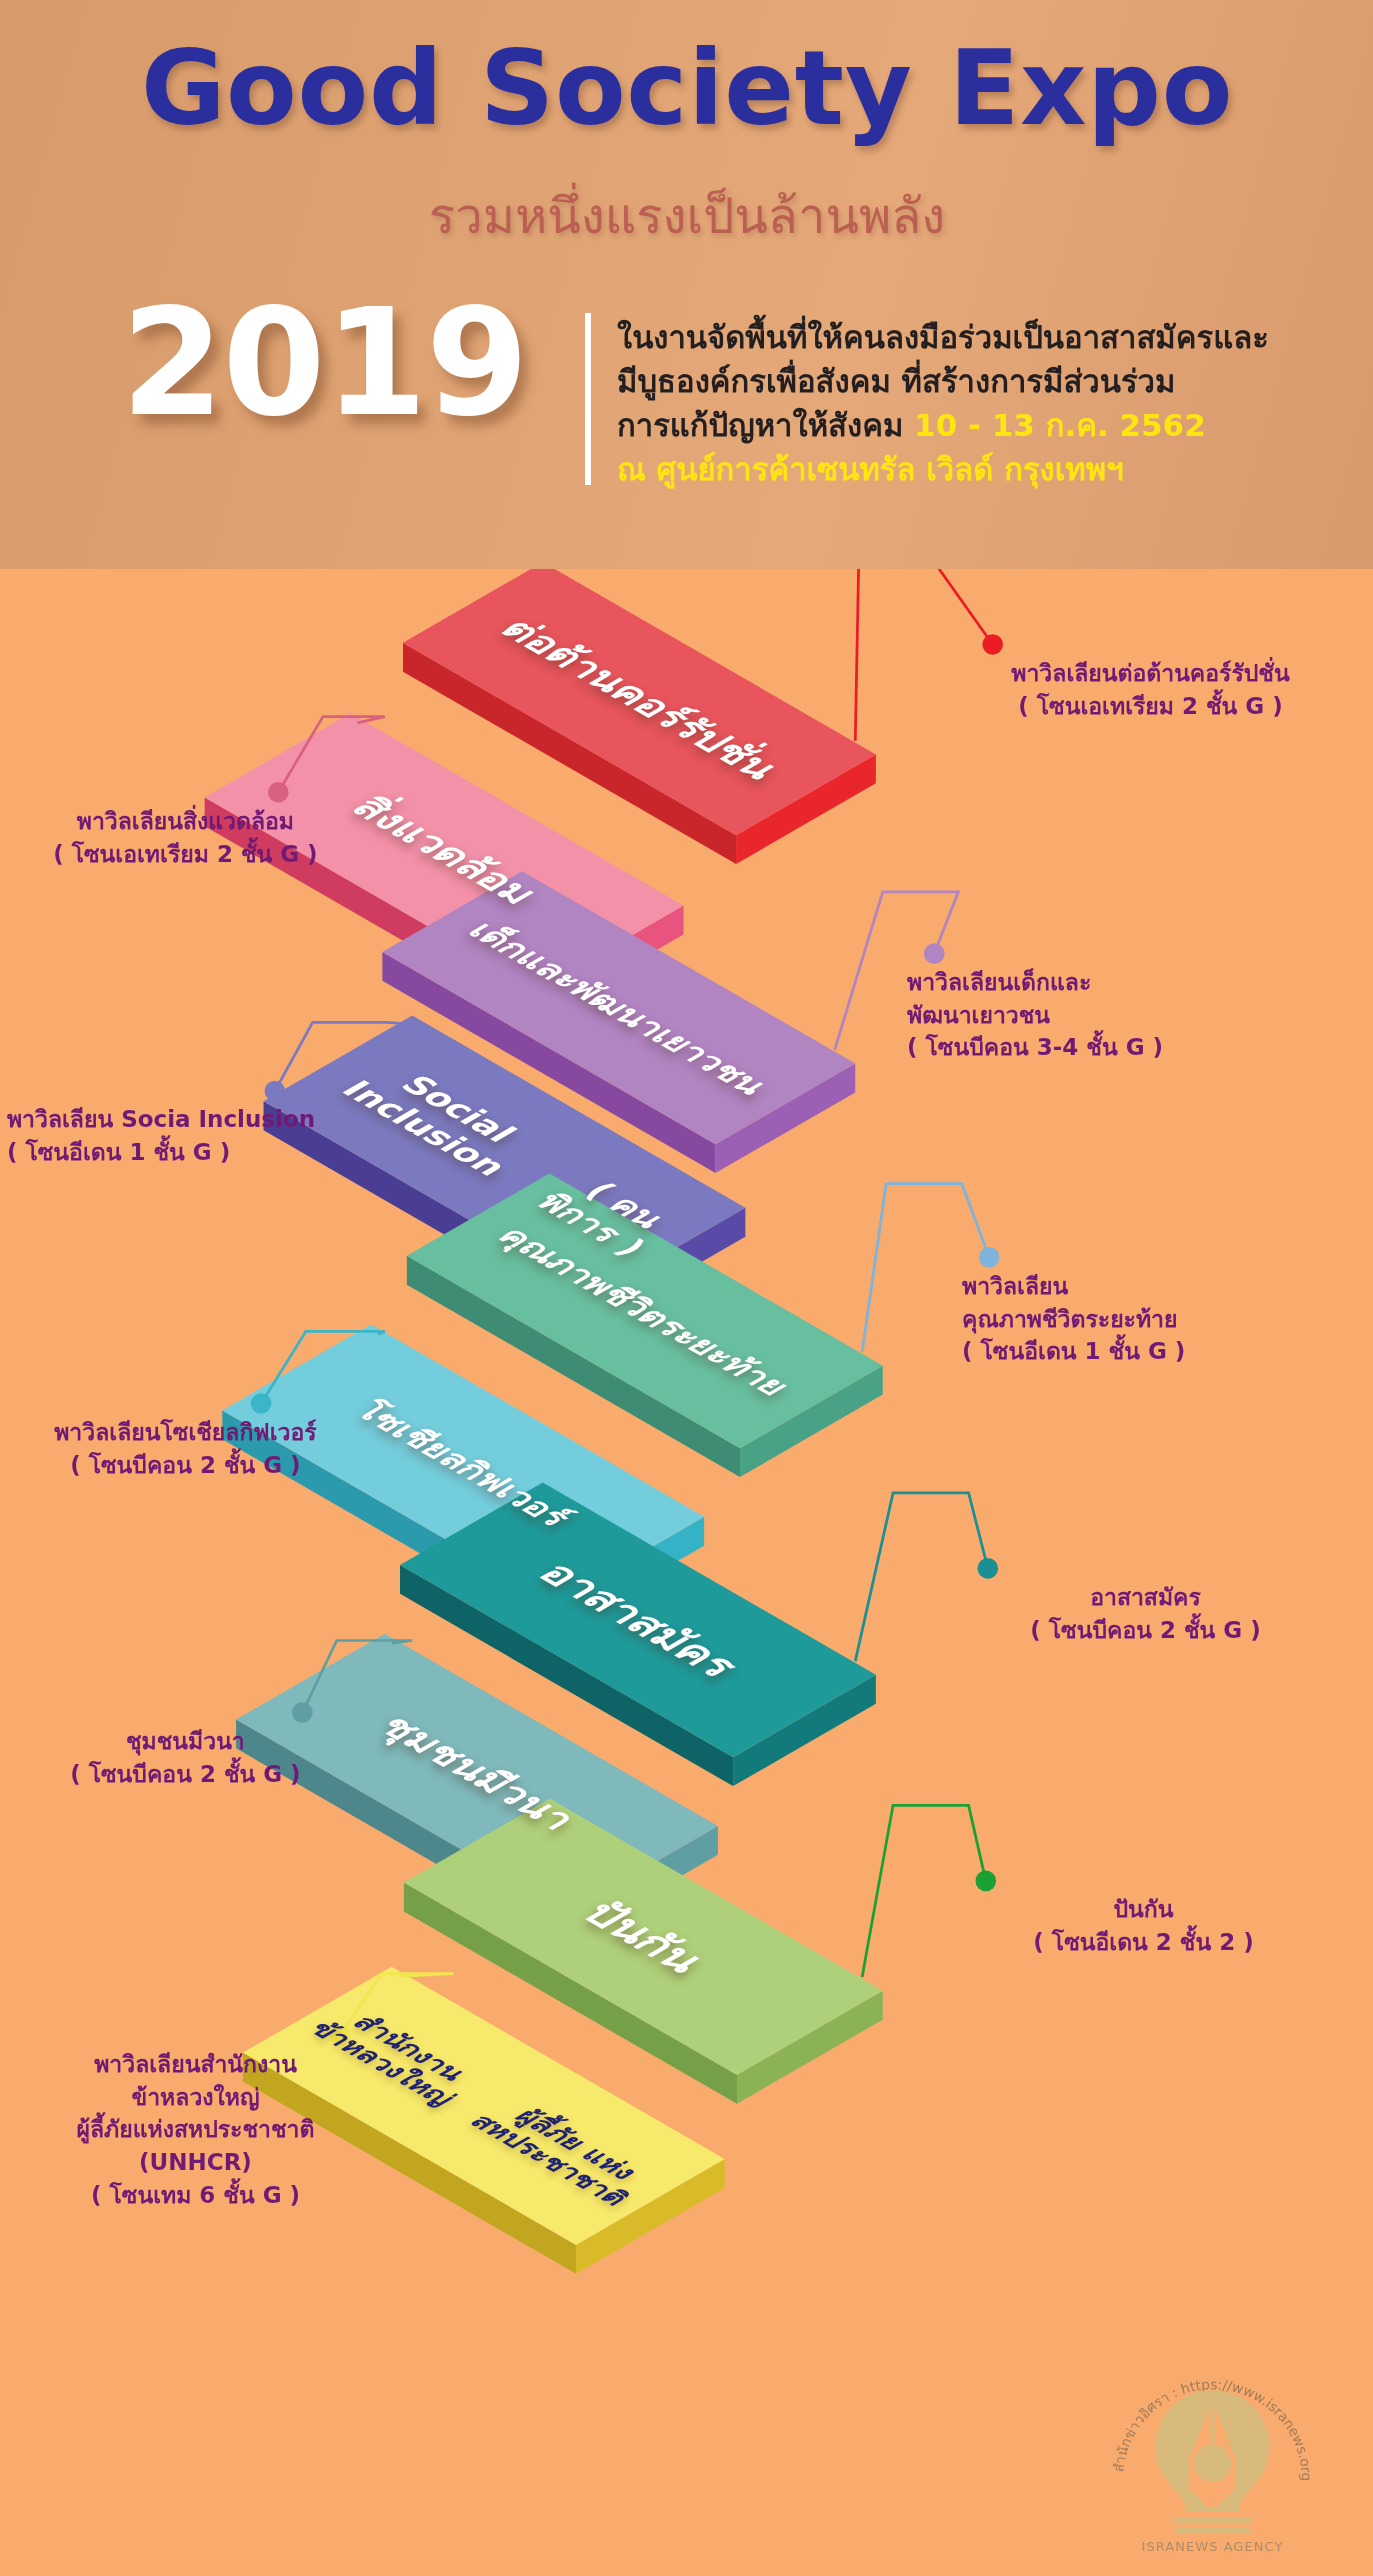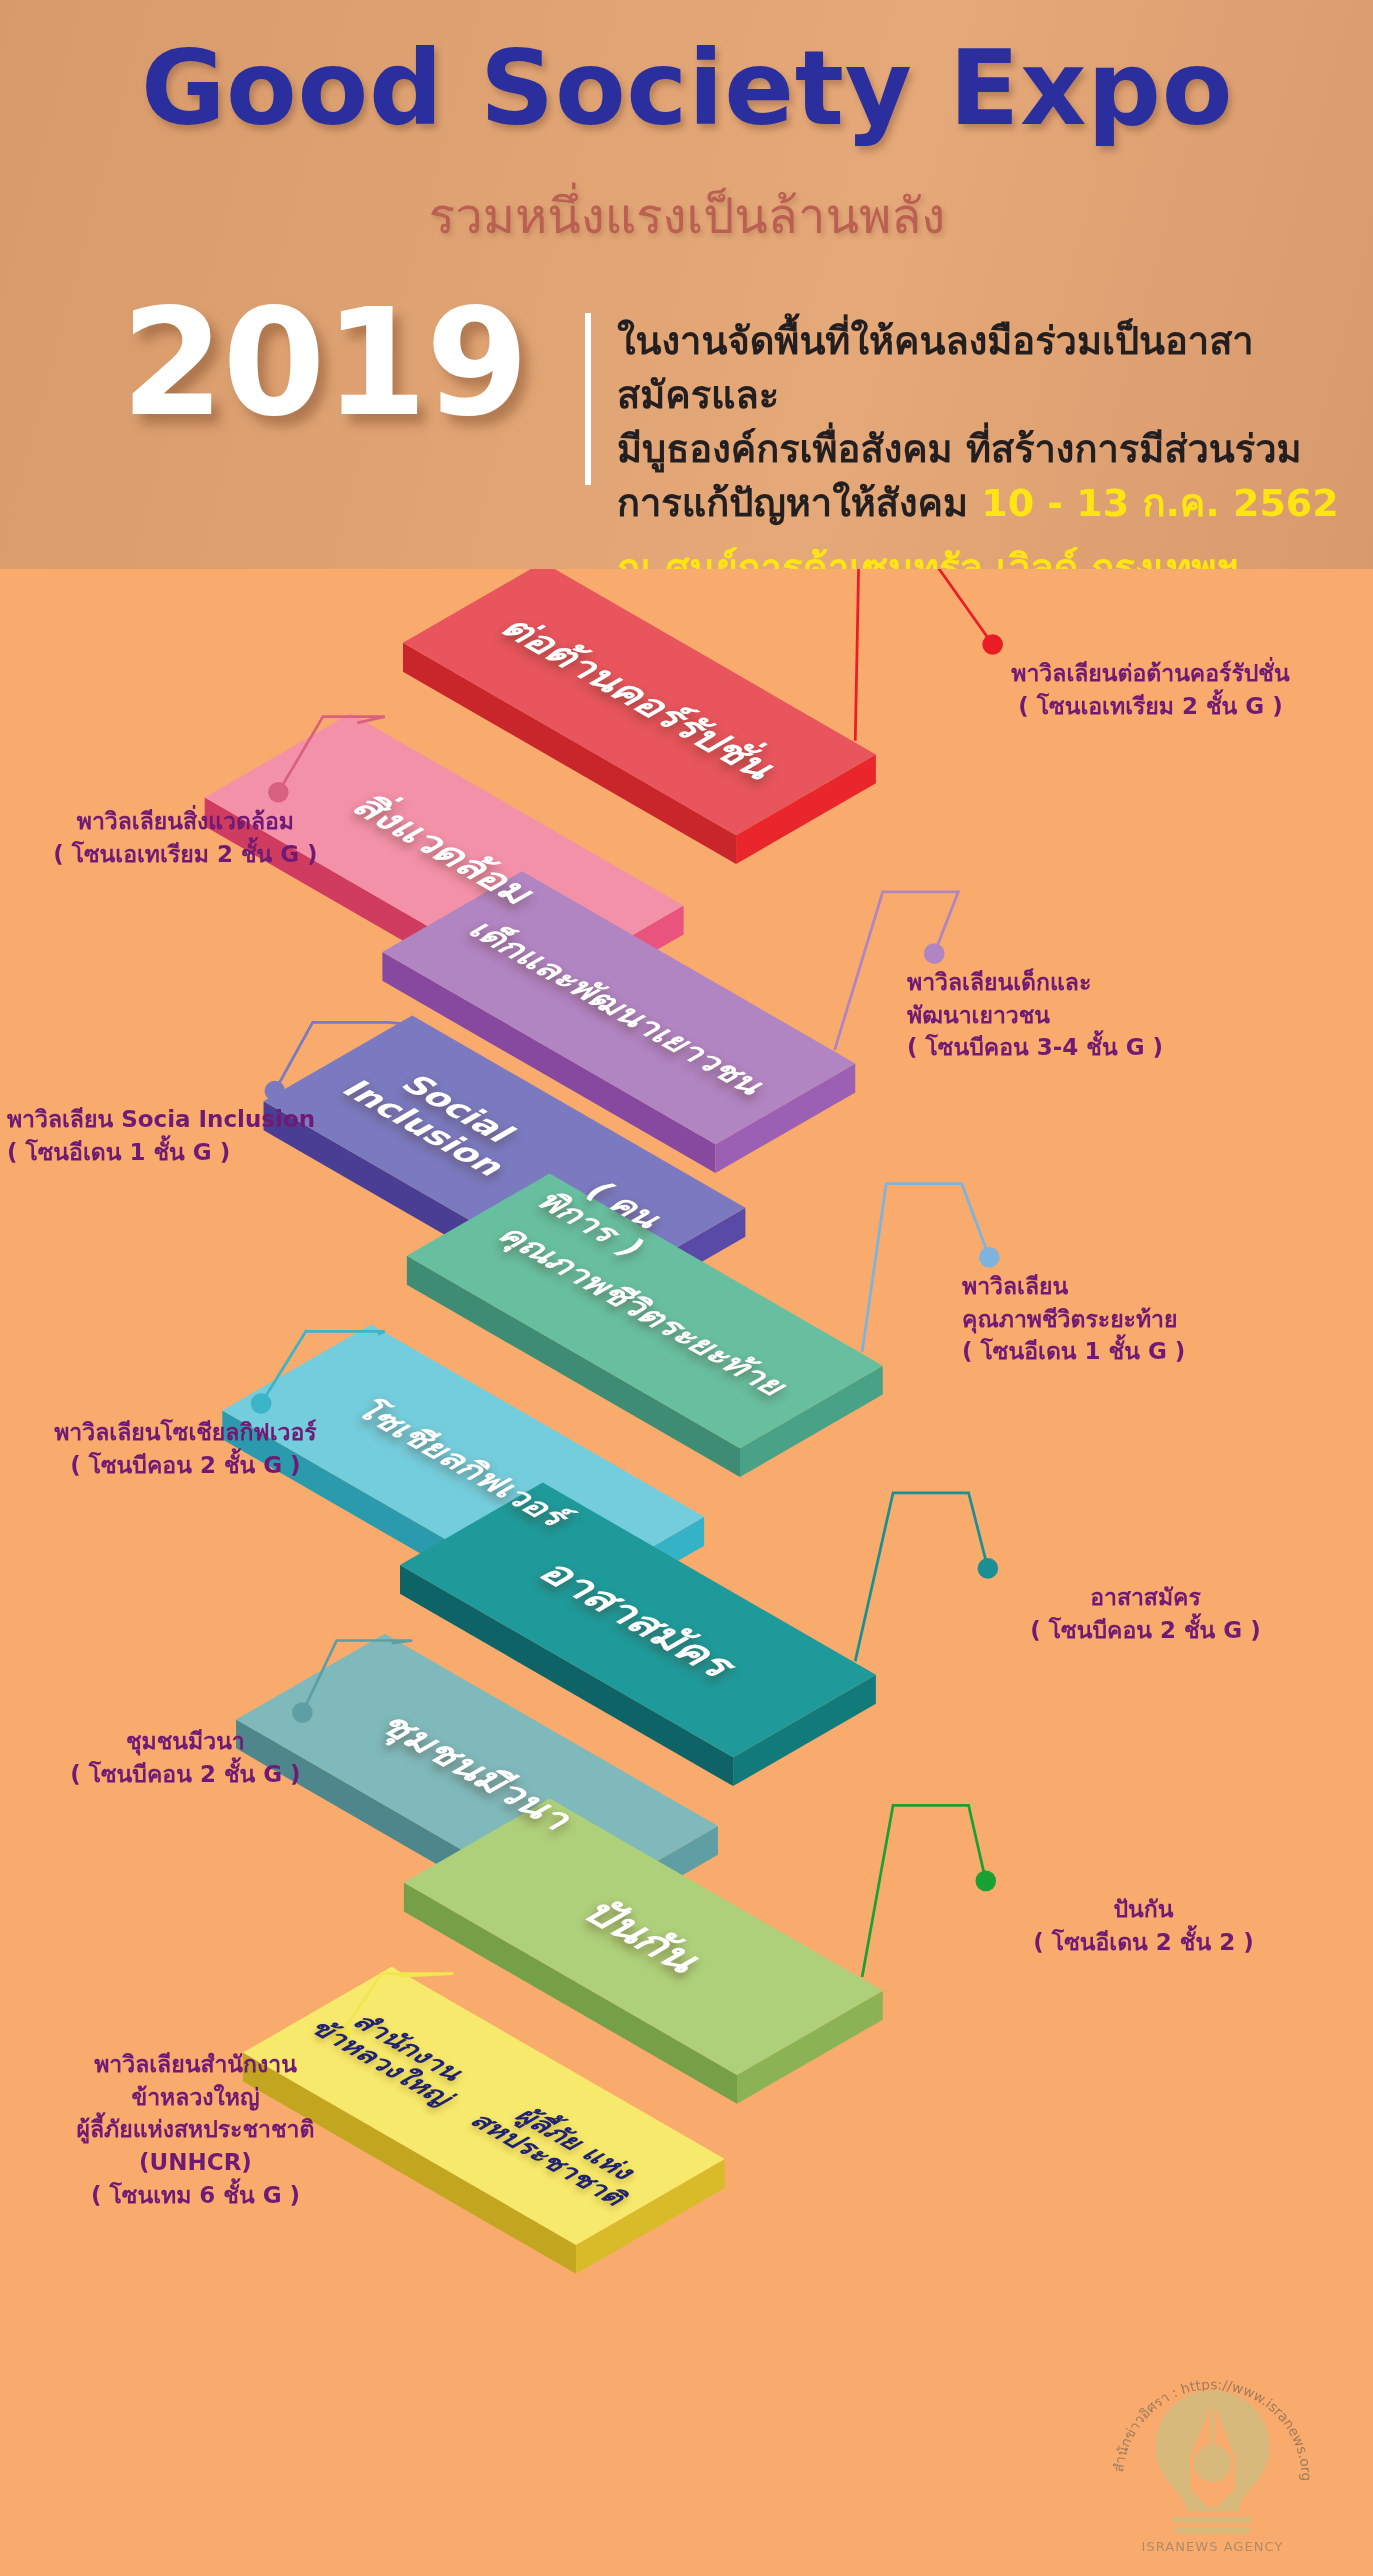--- a/index.html
+++ b/index.html
@@ -33,24 +33,24 @@
     font-size:148px; font-weight:bold; color:#ffffff; line-height:1;
     text-shadow: 8.2px 9.6px 11px rgba(110,60,30,.40);
     letter-spacing:-1.4px;
   }
   #year-divider {
     position:absolute; left:585px; top:313px; width:6.2px; height:172px;
     background:#ffffff;
   }
   #header-detail {
     position:absolute; left:617px; top:315px; width:728px;
-    font-size:38px; line-height:1.42; color:#231f20; font-weight:600;
+    font-size:31px; line-height:1.42; color:#231f20; font-weight:600;
   }
   #header-detail .hl-date { color:#ffe512; }
-  #header-detail .hl-venue { color:#ffe512; display:block; margin-top:11px; }
+  #header-detail .hl-venue { color:#ffe512; display:block; }
 
   
   #board {
     position:absolute; left:0; top:569px; width:1374px; height:2007px;
     background:#f8ab6c;
     overflow:hidden;
   }
 
   .slab-label {
     position:absolute; left:0; top:0;

